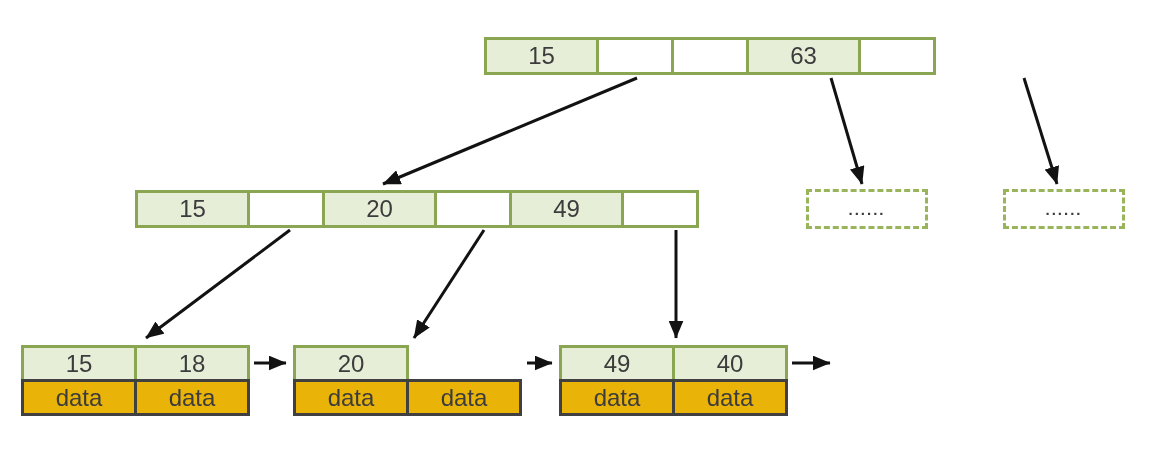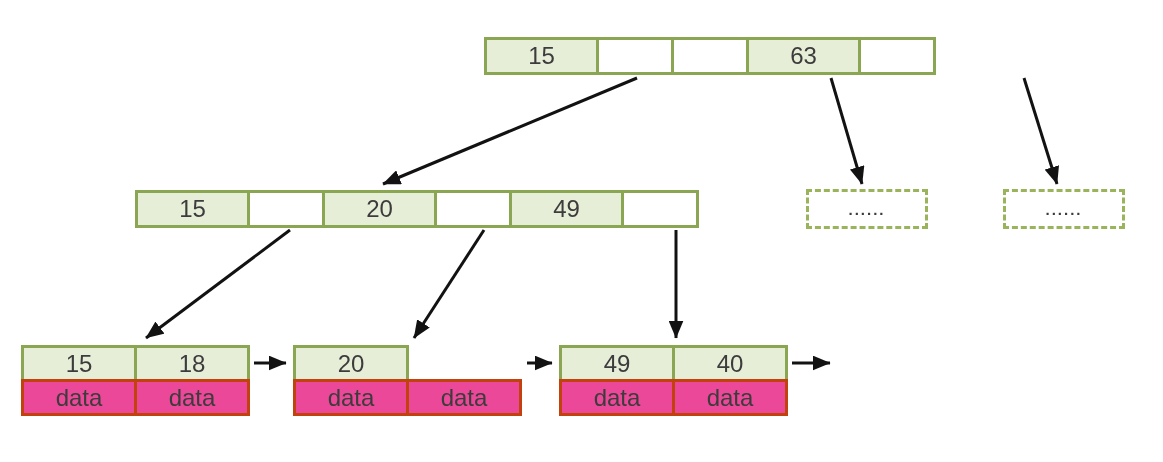--- a/index.html
+++ b/index.html
@@ -37,21 +37,21 @@
   .leaf{position:absolute;display:flex;flex-direction:column;}
   .leaf-row{display:flex;}
   .leaf-row.data-row{margin-top:-3px;}
   .lcell{
     box-sizing:border-box;width:116px;height:37px;
     display:flex;align-items:center;justify-content:center;
     font-size:24px;color:#3c3c3c;
   }
   .lcell + .lcell{margin-left:-3px;}
   .lcell.key{background:#e6eed8;border:3px solid #8aa653;}
-  .lcell.data{background:#ec4899;border:3px solid #c2410c;}
+  .lcell.data{background:#eab308;border:3px solid #404040;}
 </style>
 </head>
 <body>
 
 <div class="stage">
 
   <svg class="arrow-layer" width="1163" height="462" viewBox="0 0 1163 462">
     <defs>
       <marker id="ah" markerWidth="6.2" markerHeight="5" viewBox="0 0 6.2 5" refX="5.8" refY="2.5" orient="auto">
         <path d="M0,0 L6,2.5 L0,5 z" fill="#121212"></path>

